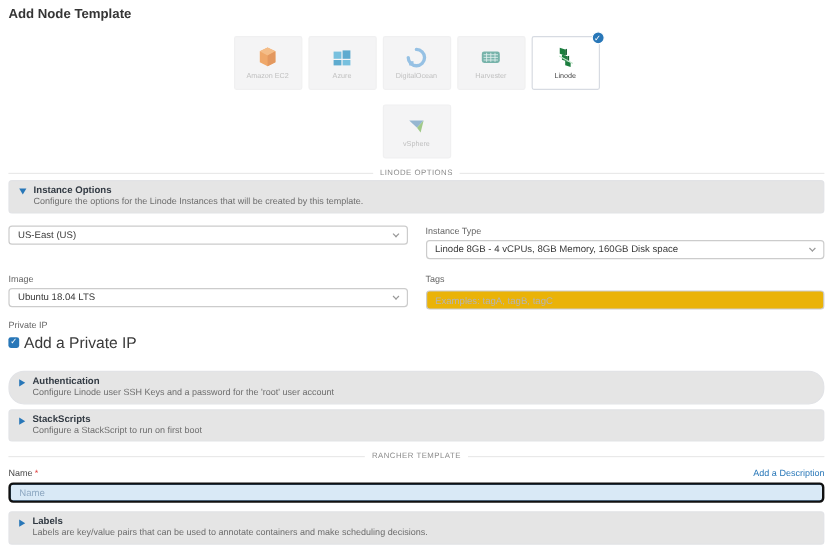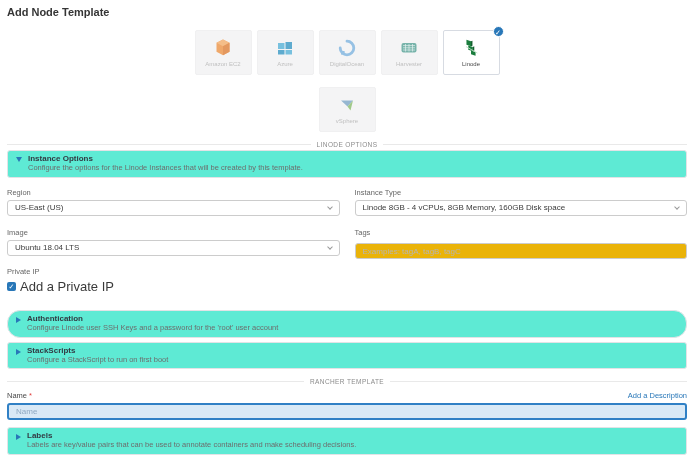--- a/index.html
+++ b/index.html
@@ -26,21 +26,21 @@
     border-radius:50%; background:var(--accent,#2877b8); color:#fff; font-size:7px;
     line-height:11px; text-align:center; border:1px solid #fff; }
 
   
   .divider { display:flex; align-items:center; margin-top:9px; color:#8b8b8b;
     font-size:6.5px; letter-spacing:.4px; }
   .divider::before, .divider::after { content:""; flex:1; border-top:1px solid #e9e9e9; }
   .divider span { padding:0 6px; }
 
   
-  .section-bar { display:flex; align-items:flex-start; gap:6px; background:#5eead4;
+  .section-bar { display:flex; align-items:flex-start; gap:6px; background:#e5e5e5;
     border:1px solid #e2e3e6; border-radius:3px; padding:3px 8px 4px 8px; margin-top:2px;
     cursor:pointer; }
   .caret { width:0; height:0; margin-top:3px; flex:none; }
   .caret-down { border-left:3.5px solid transparent; border-right:3.5px solid transparent;
     border-top:5px solid var(--accent,#2877b8); }
   .caret-right { border-top:3.5px solid transparent; border-bottom:3.5px solid transparent;
     border-left:5px solid var(--accent,#2877b8); }
   .section-title { font-size:8px; font-weight:700; color:#323a43; line-height:9px; }
   .section-sub { font-size:7.5px; color:#6d6d6d; margin-top:1px; line-height:8.5px; }
   .mt16 { margin-top:16px;border-radius:13px; }
@@ -173,21 +173,20 @@
   <div class="section-bar">
     <span class="caret caret-down"></span>
     <div>
       <div class="section-title">Instance Options</div>
       <div class="section-sub">Configure the options for the Linode Instances that will be created by this template.</div>
     </div>
   </div>
 
   <div class="form-grid">
     <div>
-      <div class="field-label">Region</div>
       <div class="select">
         <span class="select-value">US-East (US)</span>
         <span class="chevron"></span>
       </div>
     </div>
     <div>
       <div class="field-label">Instance Type</div>
       <div class="select">
         <span class="select-value">Linode 8GB - 4 vCPUs, 8GB Memory, 160GB Disk space</span>
         <span class="chevron"></span>

